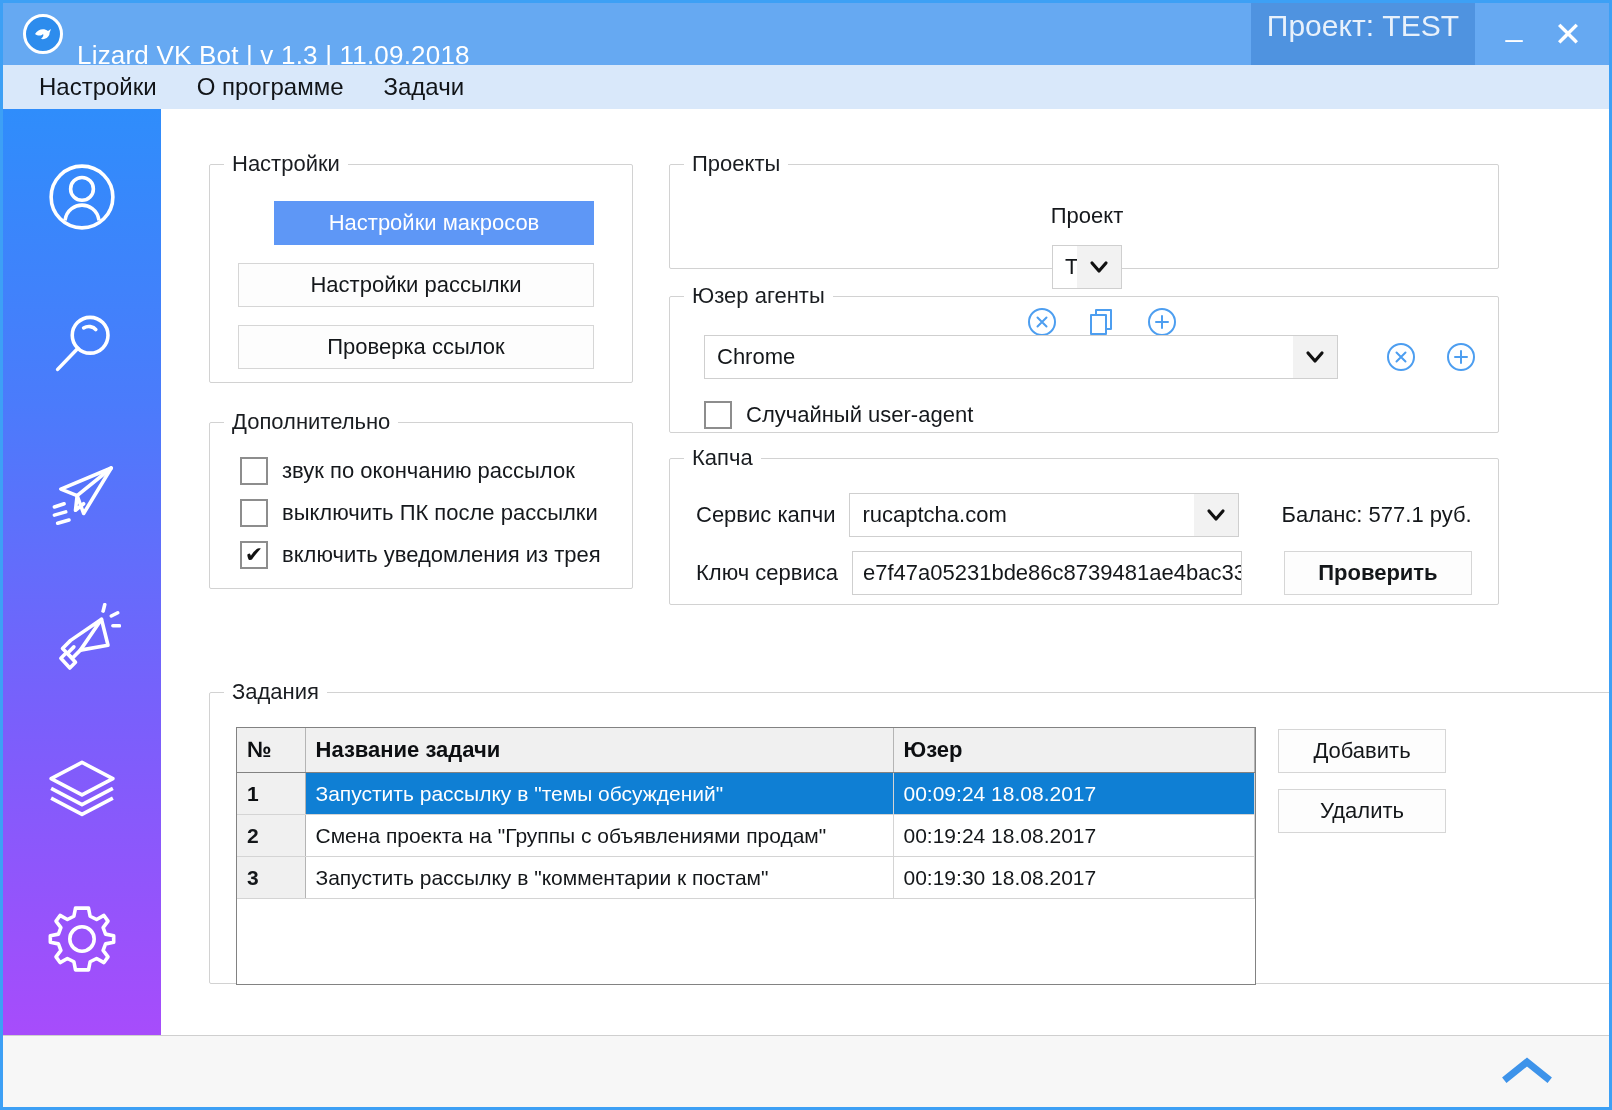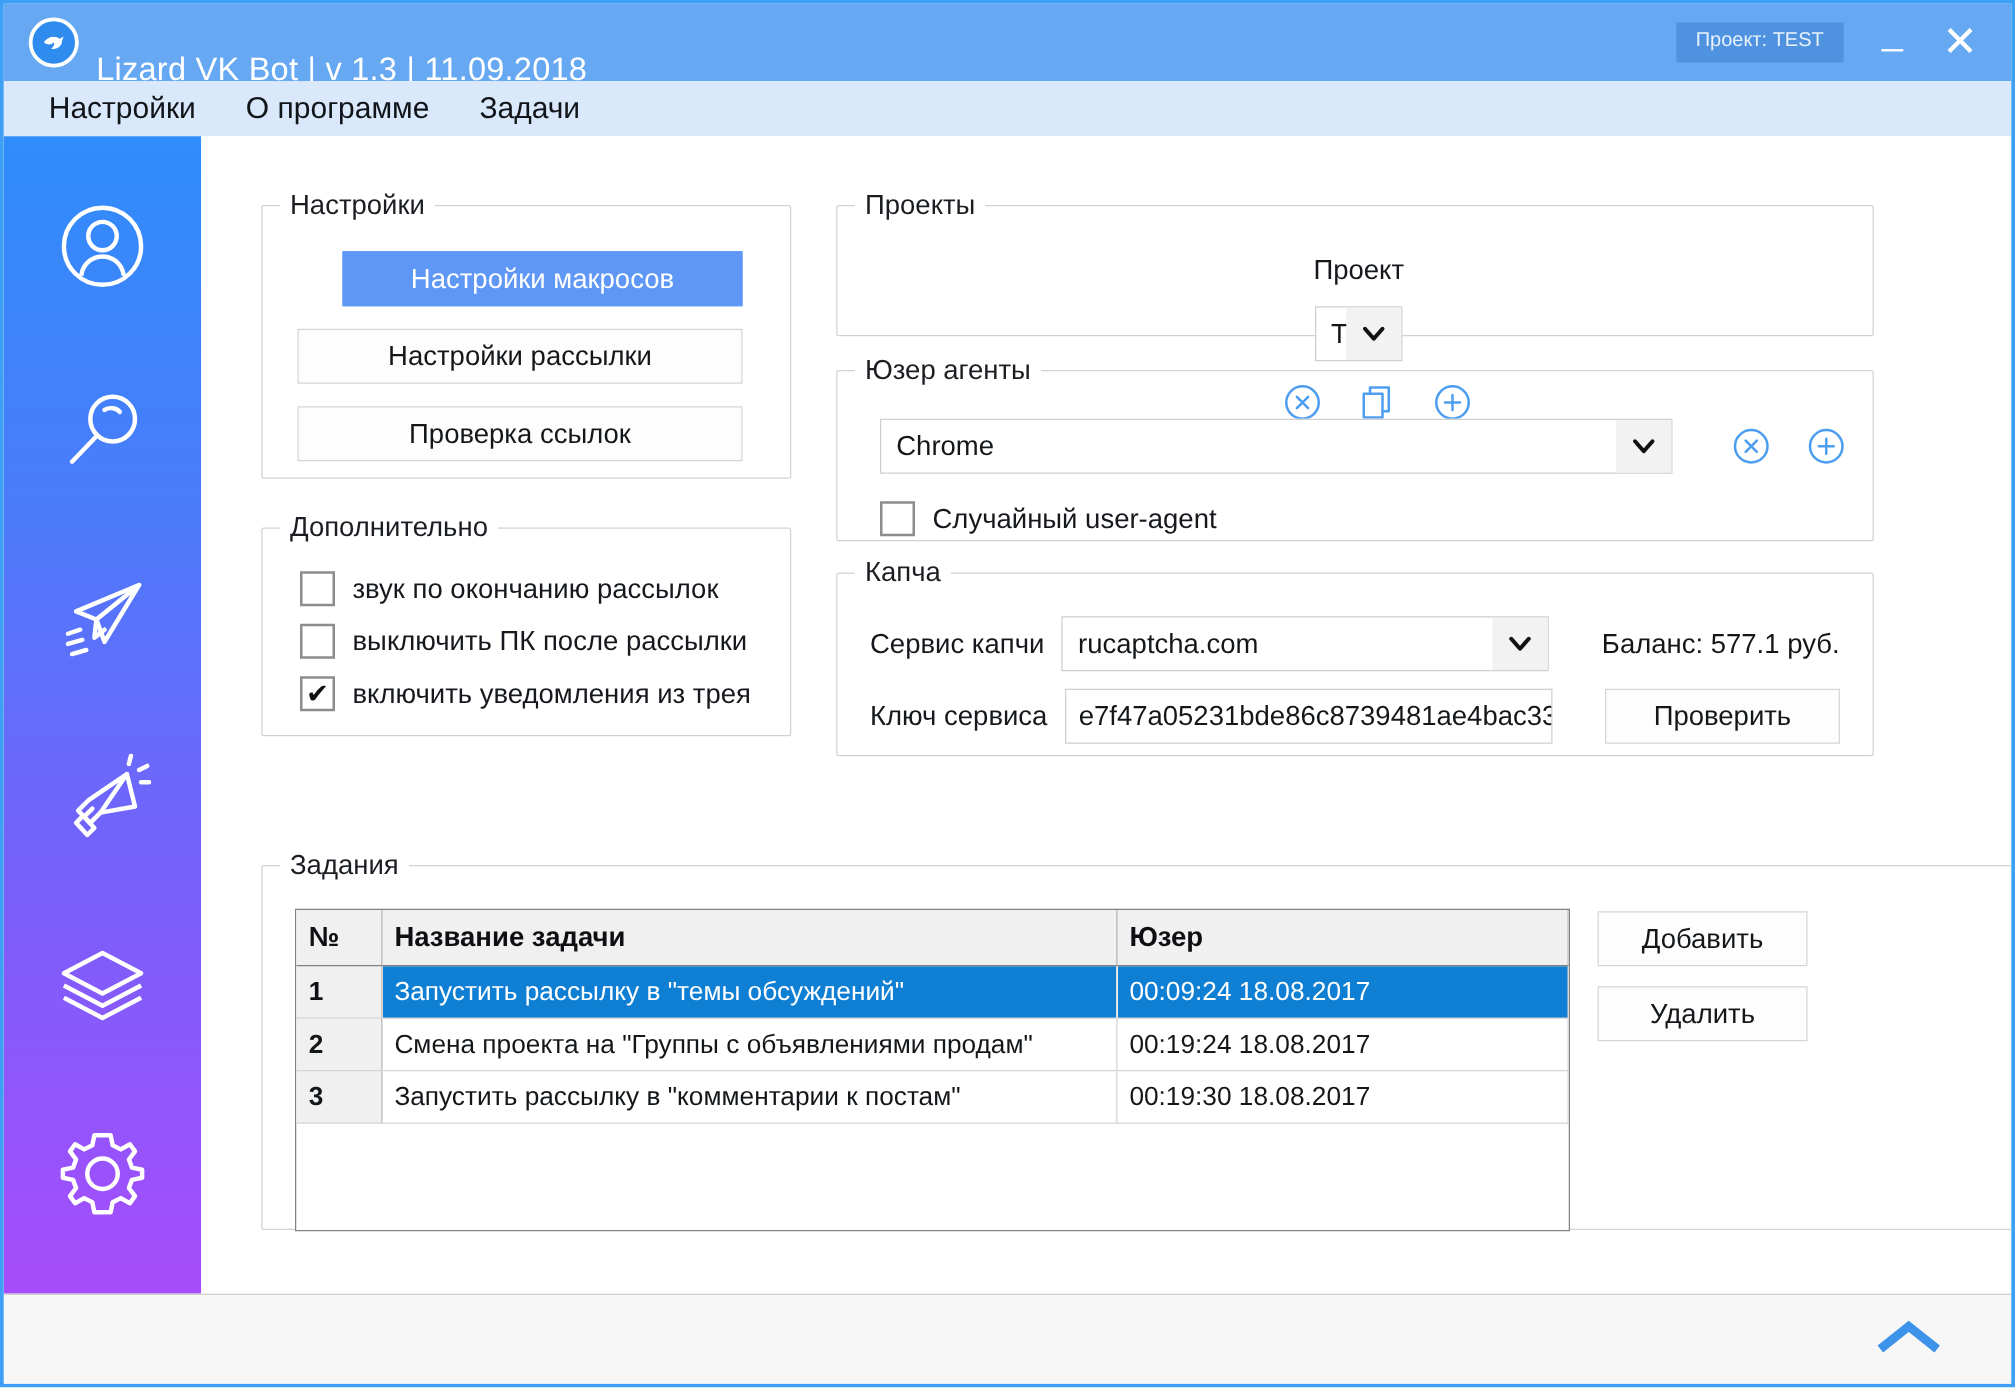--- a/index.html
+++ b/index.html
@@ -34,22 +34,22 @@
   .logo svg { display: block; }
   .title-text {
     color: #ffffff; font-size: 26px; letter-spacing: .2px;
     white-space: nowrap;
     margin-top: 43px;
   }
   .title-spacer { flex: 1 1 auto; }
   .project-badge {
     background: #4f93e0;
     color: #e8f1fb;
-    font-size: 16px;
-    padding: 6px 16px 8px;
+    font-size: 30px;
+    padding: 6px 16px 22px;
     margin-right: 12px;
     white-space: nowrap;
   }
   .win-btn {
     width: 54px; height: 62px;
     display: flex; align-items: center; justify-content: center;
     color: #ffffff;
   }
   .win-btn.min { font-size: 30px; padding-bottom: 16px; }
   .win-btn.close { font-size: 34px; margin-right: 14px; }
@@ -173,21 +173,21 @@
   #agent-row .select { width: 644px; }
   #agent-icons { display: flex; align-items: center; gap: 26px; margin-left: 30px; }
   #agent-chk { position: absolute; left: 34px; top: 92px; }
 
   
   #cap-row1 { position: absolute; left: 26px; top: 22px; gap: 14px; }
   #cap-row1 .select { width: 390px; }
   #cap-row2 { position: absolute; left: 26px; top: 80px; gap: 14px; }
   #cap-row2 .textbox { width: 390px; }
   #cap-balance { font-size: 22px; color: #14171a; margin-left: 28px; white-space: nowrap; }
-  #cap-check { width: 188px; margin-left: 28px; }
+  #cap-check { width: 188px; margin-left: 28px; font-weight: bold; }
 
   
   .table-wrap {
     position: absolute; left: 26px; top: 22px;
     width: 1020px; height: 258px;
     border: 1px solid #828282;
     background: #ffffff;
     overflow: hidden;
   }
   table.tasks { width: 100%; border-collapse: collapse; table-layout: fixed; }

